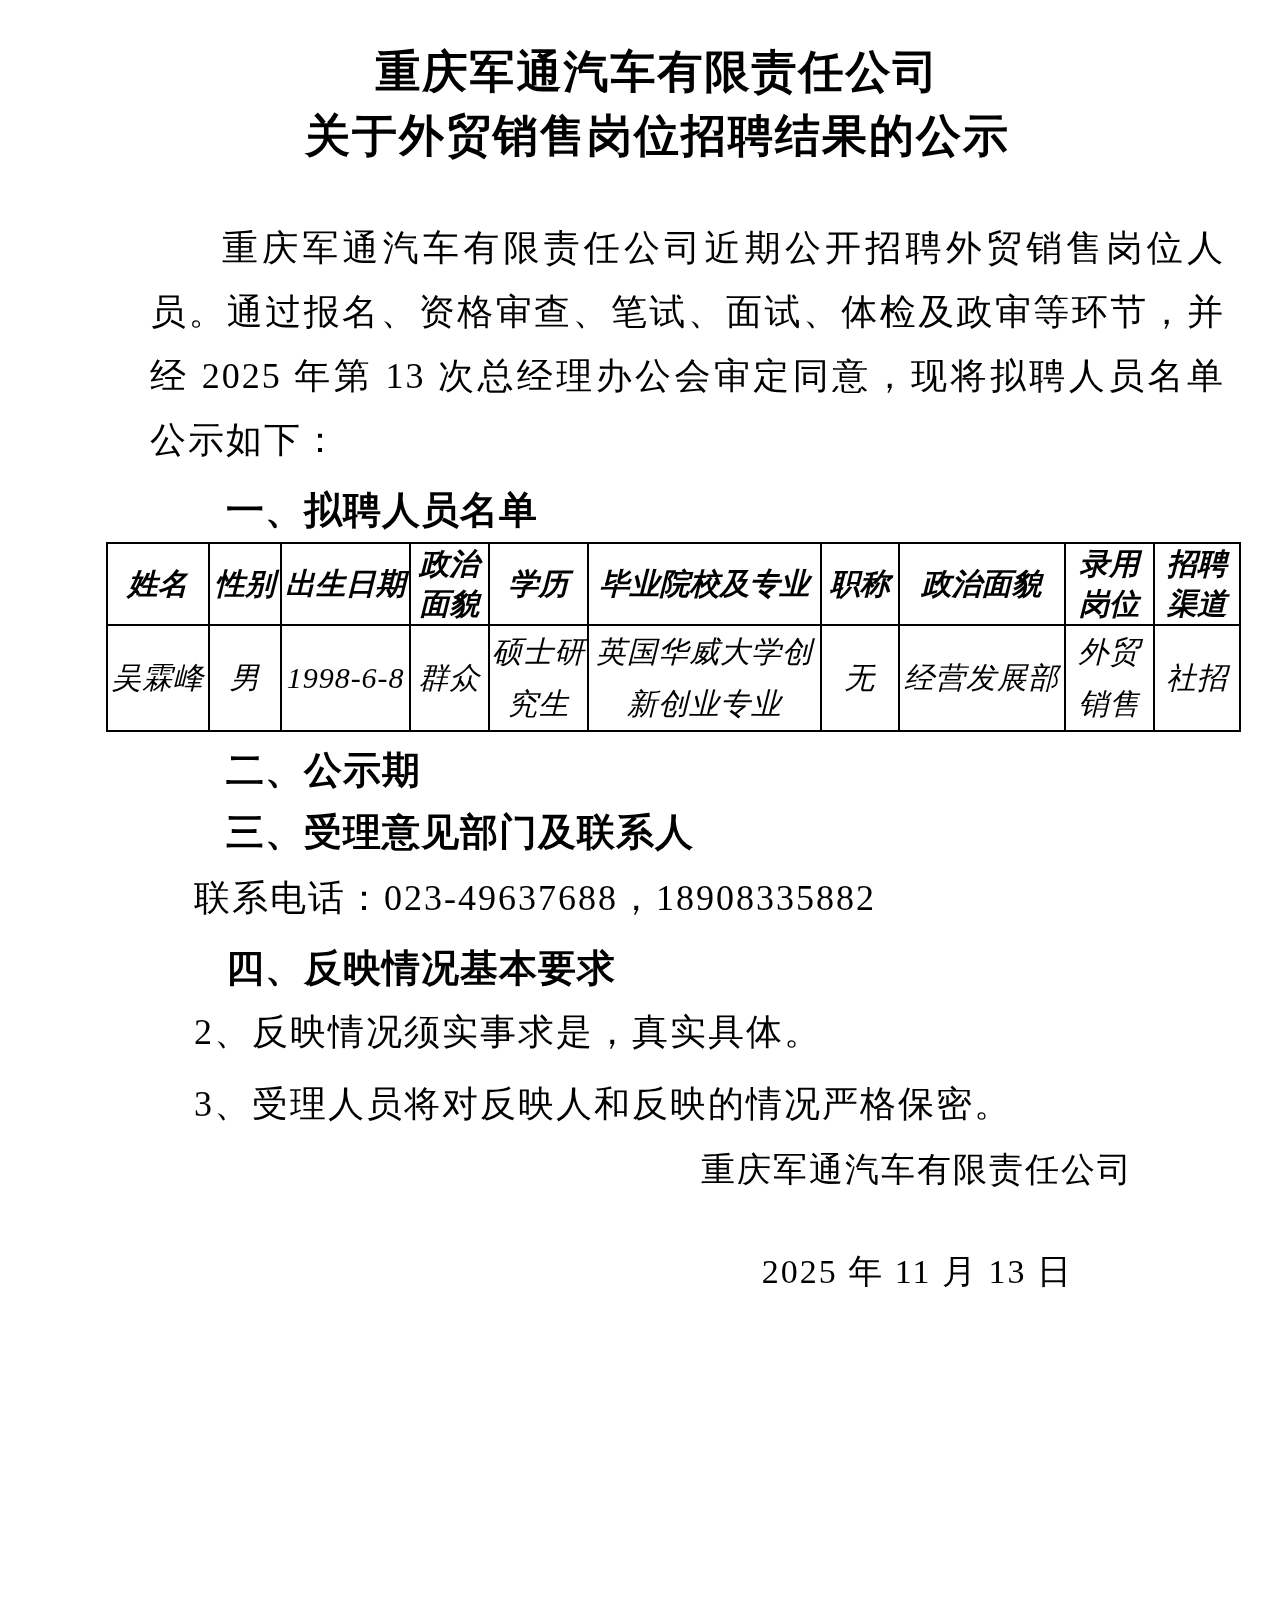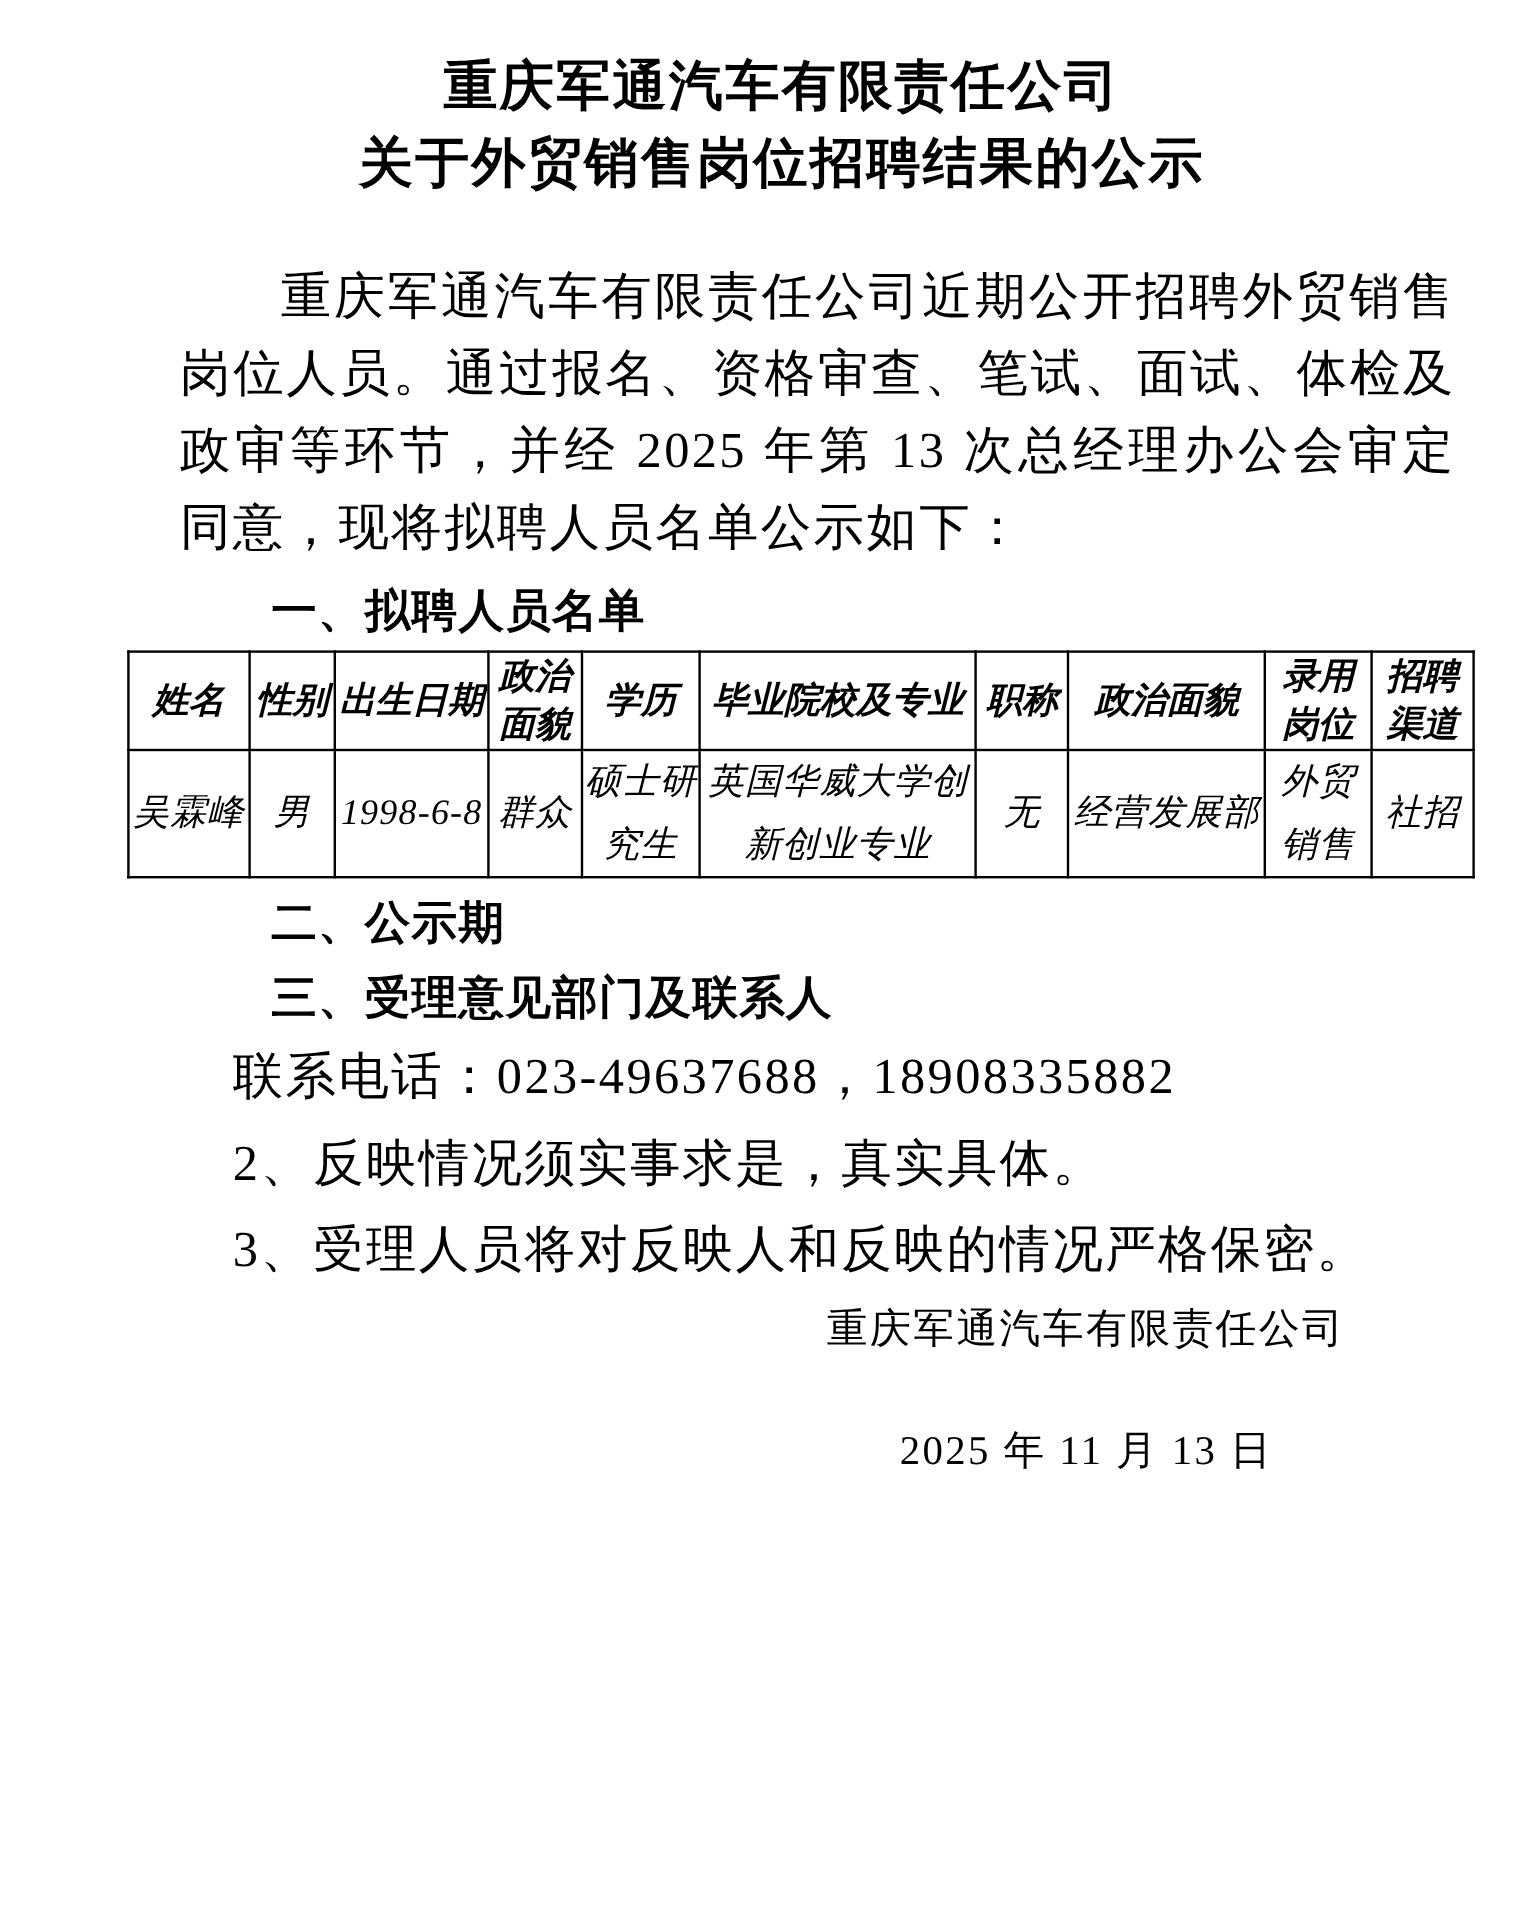--- a/index.html
+++ b/index.html
@@ -11,34 +11,34 @@
   body {
     width: 1269px;
     height: 1600px;
     overflow: hidden;
     font-family: "Liberation Serif", serif;
   }
   .page {
     box-sizing: border-box;
     width: 1269px;
     height: 1600px;
-    padding: 40px 56px 0 90px;
+    padding: 40px 44px 0 90px;
   }
   .doc-title {
     margin: 0;
     font-size: 45px;
     line-height: 64px;
     font-weight: bold;
     text-align: center;
     letter-spacing: 2px;
   }
   .doc-title .tline { display: block; }
   p.body {
     margin: 4px 0 0 60px;
-    font-size: 42px;
+    font-size: 36px;
     line-height: 64px;
     letter-spacing: 2px;
     text-align: justify;
     text-justify: inter-character;
   }
   p.intro { margin-top: 48px; }
   .indent2 { text-indent: 2em; }
   .indent-num { text-indent: 44px; }
   h2.sec {
     margin: 14px 0 8px 60px;
@@ -146,19 +146,20 @@
         <td>社招</td>
       </tr>
     </tbody>
   </table>
 
   <h2 class="sec">二、公示期</h2>
 
   <h2 class="sec">三、受理意见部门及联系人</h2>
   <p class="body indent-num" style="margin-top:10px">联系电话：023-49637688，18908335882</p>
 
+  <h2 class="sec">四、反映情况基本要求</h2>
   <p class="body indent-num" style="margin-top:8px">2、反映情况须实事求是，真实具体。</p>
   <p class="body indent-num" style="margin-top:8px">3、受理人员将对反映人和反映的情况严格保密。</p>
 
   <p class="body sig">重庆军通汽车有限责任公司</p>
   <p class="body sig sig-date">2025 年 11 月 13 日</p>
 
 </div>
 
 </body></html>

